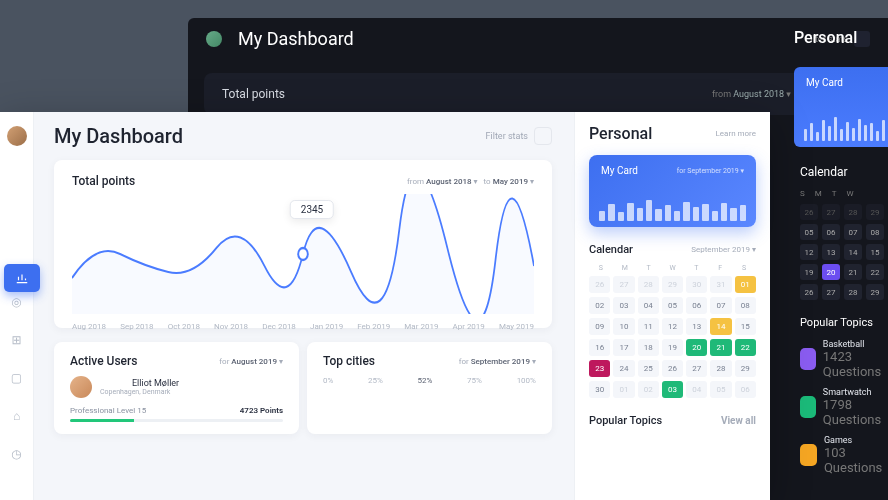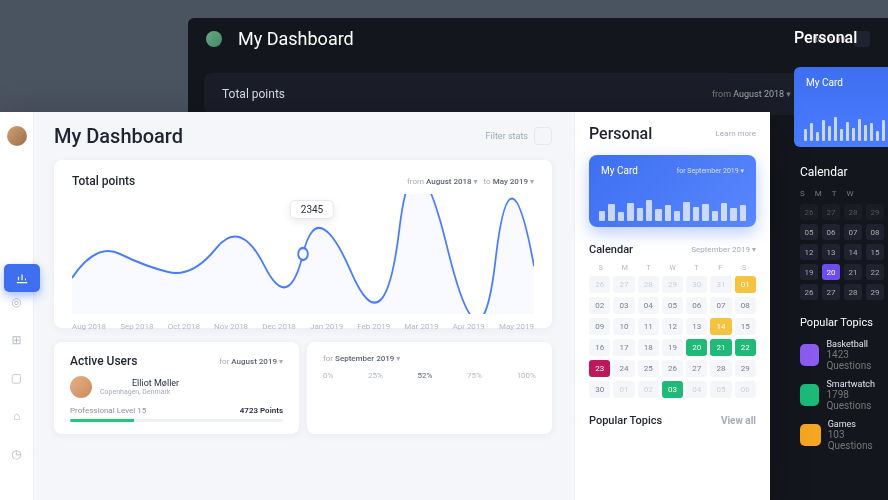--- a/index.html
+++ b/index.html
@@ -27,21 +27,21 @@
 .bg-dark .cal-sec .dow { display:flex; gap:10px; font-size:8px; color:#777; margin-bottom:6px; }
 .bg-dark .cal-sec .week { display:flex; gap:4px; margin-bottom:4px; }
 .bg-dark .cal-sec .week span { width:18px; height:16px; border-radius:3px; background:#20232f; color:#aaa; font-size:8px; display:flex; align-items:center; justify-content:center; }
 .bg-dark .cal-sec .week span.sel { background:#6b4df0; color:#fff; }
 .bg-dark .cal-sec .week span.muted { color:#555; background:#1a1c26; }
 .bg-dark .topics { margin-top:16px; padding-left:6px; }
 .bg-dark .topics .tttl { color:#fff; font-size:11px; margin-bottom:10px; }
 .bg-dark .topics .titem { display:flex; align-items:center; margin-bottom:8px; gap:7px; }
 .bg-dark .topics .tic { width:22px; height:22px; border-radius:5px; }
 .bg-dark .topics .tname { font-size:9px; color:#e2e5ec; }
-.bg-dark .topics .tdesc { font-size:10px; color:#777; }
+.bg-dark .topics .tdesc { font-size:13px; color:#777; }
 
 
 .fg { position:absolute; left:0; top:112px; width:770px; height:388px; background:#f4f6fa; border-radius:4px; box-shadow:0 10px 40px rgba(0,0,0,.28); }
 .sidebar { position:absolute; left:0; top:0; bottom:0; width:34px; background:#fff; border-right:1px solid #edf0f4; display:flex; flex-direction:column; align-items:center; padding-top:14px; gap:18px; }
 .sidebar .nav-item { width:20px; height:20px; color:#b6bdc8; display:flex; align-items:center; justify-content:center; font-size:12px; }
 .sidebar .active-item { position:absolute; left:4px; top:152px; width:36px; height:28px; background:#3d6ff0; border-radius:5px; color:#fff; display:flex; align-items:center; justify-content:center; box-shadow:0 4px 10px rgba(61,111,240,.45); }
 .sidebar .av2 { width:20px; height:20px; border-radius:50%; background:linear-gradient(135deg,#d2a074,#9b6e48); }
 
 .main { position:absolute; left:46px; top:0; right:202px; bottom:0; padding:8px 16px 0 8px; }
 .main .mhdr { display:flex; align-items:center; margin:4px 0 12px; }
@@ -285,20 +285,21 @@
           <div class="plabel">Professional Level 15</div>
           <div class="ppts">4723 Points</div>
         </div>
         <div class="prog-bar">
             <div class="fill"></div>
           </div>
       </div>
 
       <div class="card">
         <div class="au-hdr">
+          <div class="au-ttl">Top cities</div>
           <div class="au-for">
             <span>for</span> <b>September 2019</b> ▾
           </div>
         </div>
         <div class="tc-pct" id="pcts">
             <span>0%</span>
             <span>25%</span>
             <span class="hl">52%</span>
             <span>75%</span>
             <span>100%</span>

